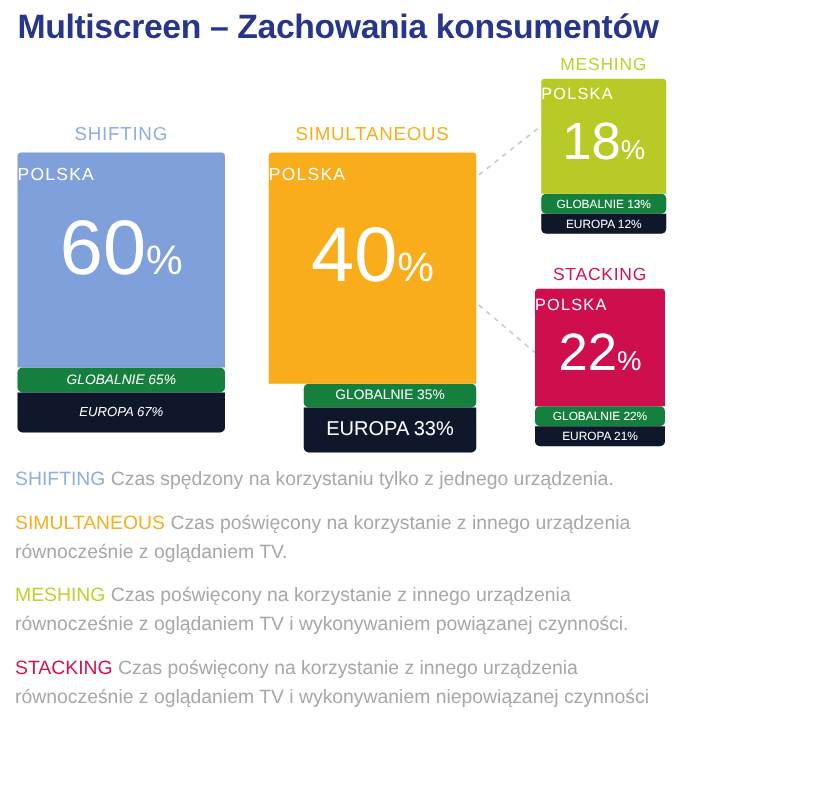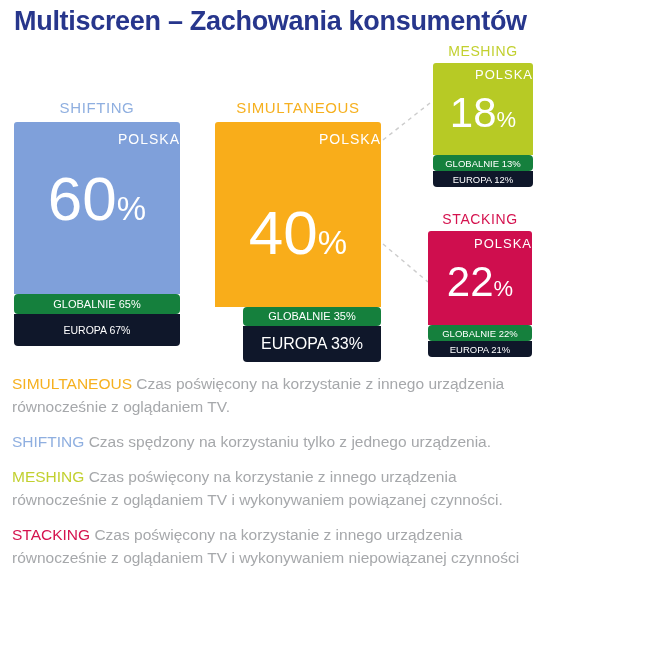--- a/index.html
+++ b/index.html
@@ -41,22 +41,22 @@
   .bar {
     position: relative;
     border-radius: 3px 3px 0 0;
     box-sizing: border-box;
     text-align: center;
     color: #ffffff;
     overflow: hidden;
   }
   .bar-country {
     position: absolute;
-    left: 0; right: 0;
-    text-align: right;
+    left: 0; right: 12px;
+    text-align: left;
     color: #ffffff;
     letter-spacing: 1px;
   }
   .bar-value {
     position: absolute;
     left: 0; right: 0;
     text-align: center;
     color: #ffffff;
     font-weight: 300;
     line-height: 1;
@@ -83,29 +83,29 @@
     border-radius: 0 0 4px 4px;
   }
 
   
   #card-shifting { left: 14px; top: 100px; width: 166px; }
   #card-shifting .card-label { color: #8fafe0; margin-bottom: 5px; }
   #card-shifting .bar { height: 172px; background: #7fa0da; }
   #card-shifting .bar-country { top: 9px; font-size: 14px; }
   #card-shifting .bar-value { top: 46px; font-size: 62px; }
   #card-shifting .bar-value .pct { font-size: 33px; }
-  #card-shifting .foot { height: 20px; font-size: 11px; }
+  #card-shifting .foot { height: 20px; font-size: 11px; font-style: italic; }
   #card-shifting .foot-light { font-size: 10.5px; height: 32px; }
 
   
   #card-simultaneous { left: 215px; top: 100px; width: 166px; }
   #card-simultaneous .card-label { color: #f6b01f; margin-bottom: 5px; }
   #card-simultaneous .bar { height: 185px; background: #f9ad1a; }
   #card-simultaneous .bar-country { top: 9px; font-size: 14px; }
-  #card-simultaneous .bar-value { top: 52px; font-size: 62px; margin-top: 28px; }
+  #card-simultaneous .bar-value { top: 52px; font-size: 62px; }
   #card-simultaneous .bar-value .pct { font-size: 33px; }
   #card-simultaneous .foot { height: 19px; font-size: 11px; margin-left: 28px; }
   #card-simultaneous .foot-light { font-size: 16px; height: 36px; }
 
   
   #card-meshing { left: 433px; top: 44px; width: 100px; }
   #card-meshing .card-label { color: #c2d02f; margin-bottom: 4px; font-size: 14px; }
   #card-meshing .bar { height: 92px; background: #b7ca25; }
   #card-meshing .bar-country { top: 4px; font-size: 13px; }
   #card-meshing .bar-value { top: 29px; font-size: 42px; }
@@ -196,17 +196,17 @@
   <div class="card-label">STACKING</div>
   <div class="bar">
     <div class="bar-country">POLSKA</div>
     <div class="bar-value"><span>22</span><span class="pct">%</span></div>
   </div>
   <div class="foot foot-dark">GLOBALNIE 22%</div>
   <div class="foot foot-light">EUROPA 21%</div>
 </div>
 
 <div id="legend">
+  <div class="legend-item"><span class="legend-term term-shifting">SHIFTING</span><span> Czas spędzony na korzystaniu tylko z jednego urządzenia.</span></div>
   <div class="legend-item"><span class="legend-term term-simultaneous">SIMULTANEOUS</span><span> Czas poświęcony na korzystanie z innego urządzenia równocześnie z oglądaniem TV.</span></div>
-  <div class="legend-item"><span class="legend-term term-shifting">SHIFTING</span><span> Czas spędzony na korzystaniu tylko z jednego urządzenia.</span></div>
   <div class="legend-item"><span class="legend-term term-meshing">MESHING</span><span> Czas poświęcony na korzystanie z innego urządzenia równocześnie z oglądaniem TV i wykonywaniem powiązanej czynności.</span></div>
   <div class="legend-item"><span class="legend-term term-stacking">STACKING</span><span> Czas poświęcony na korzystanie z innego urządzenia równocześnie z oglądaniem TV i wykonywaniem niepowiązanej czynności</span></div>
 </div>
 
 </body></html>

